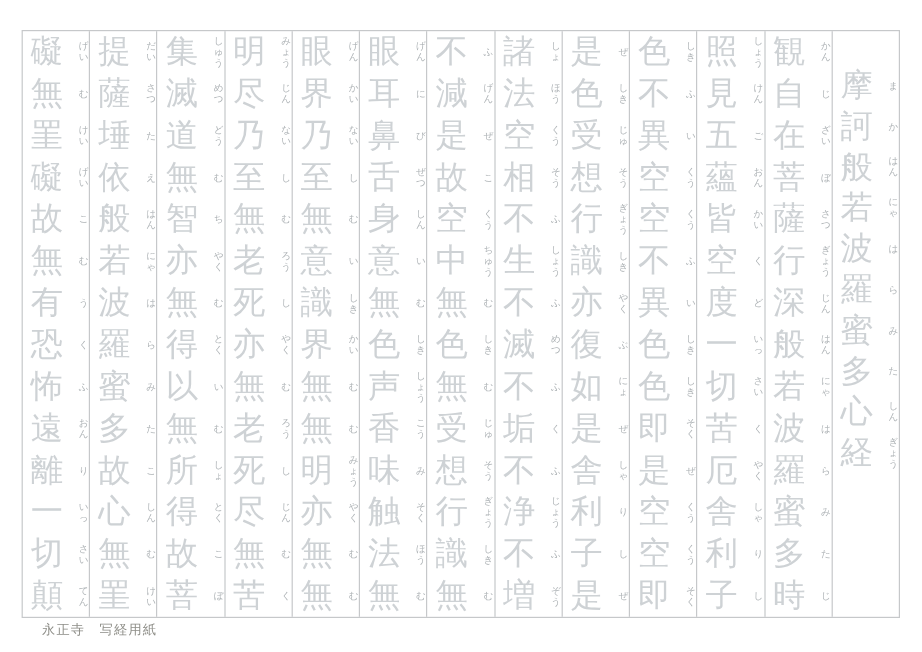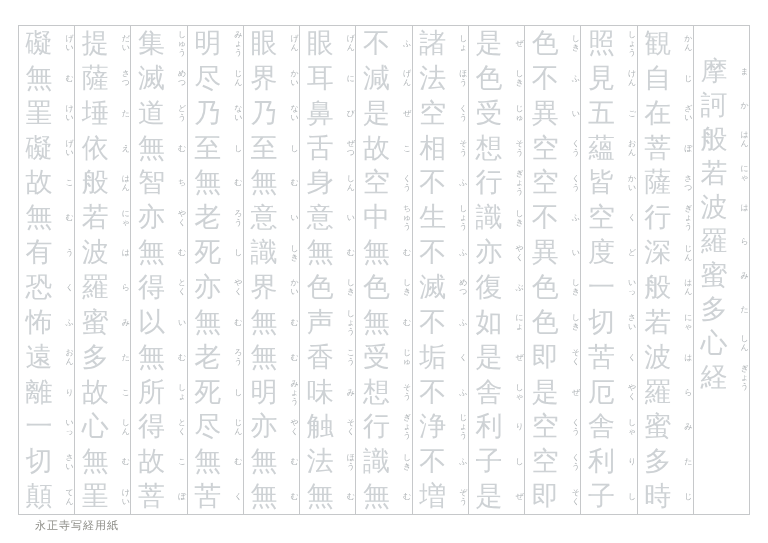--- a/index.html
+++ b/index.html
@@ -32,21 +32,21 @@
     color: var(--furigana, #adb2b6); word-break: break-all;
     font-family: "Liberation Serif", "DejaVu Serif", serif;
   }
   .title-col .kanji-stack, .title-col .furi-stack { padding-top: 28px; }
   .title-col .kanji-cell { height: 34px; }
   .title-col .furi-cell { height: 34px; }
   .footer {
     position: absolute; left: 35px; top: 518px;
     font-size: 11px; line-height: 14px; letter-spacing: 1px;
     color: var(--footer_text, #8e8e88);
-    display: flex; 
+    display: flex; gap: 12px;
   }
 </style>
 </head>
 <body>
 
 <div class="page">
   <div class="grid">
       <div class="col title-col">
         <div class="kanji-stack">
           <div class="kanji-cell">摩</div>

